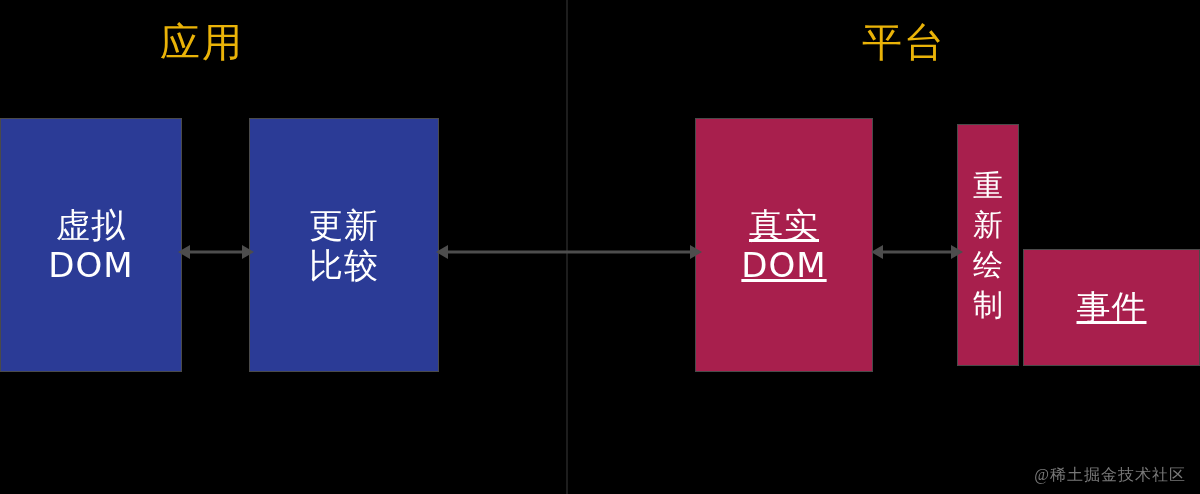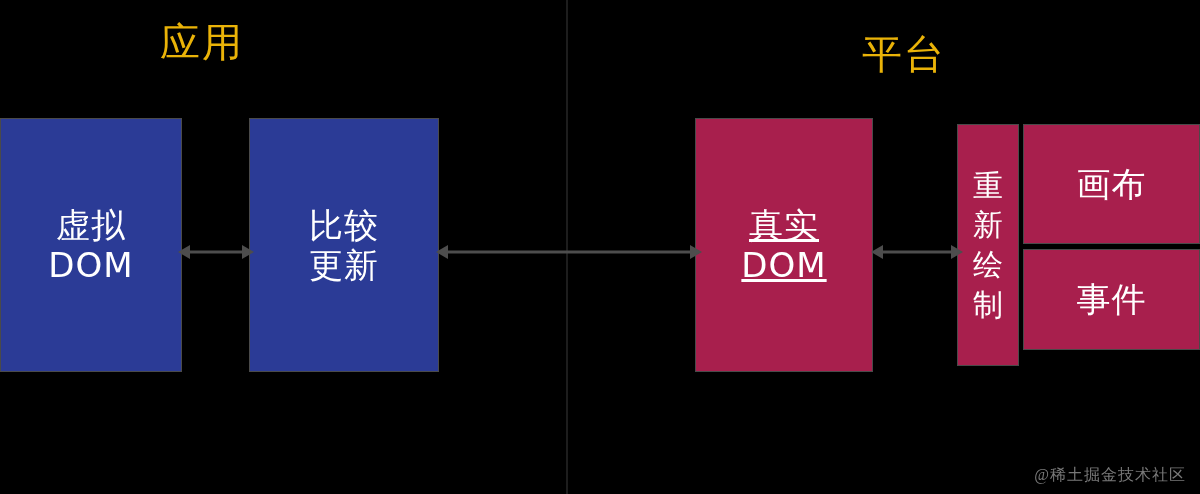--- a/index.html
+++ b/index.html
@@ -21,21 +21,21 @@
     position: absolute;
     color: #eab308;
     font-size: 40px;
     line-height: 1;
     letter-spacing: 2px;
     white-space: nowrap;
     font-family: "DejaVu Sans", "Liberation Sans", sans-serif;
     user-select: none;
   }
   #label-app   { left: 160px; top: 22px; }
-  #label-plat  { left: 862px; top: 22px; margin-top: 12px; }
+  #label-plat  { left: 862px; top: 22px; }
 
   
   #divider {
     position: absolute;
     left: 566px;
     top: 0px;
     width: 2px;
     height: 494px;
     background: #1d1d1d;
   }
@@ -67,21 +67,21 @@
     line-height: 1.32;
     letter-spacing: 0;
   }
 
   
   #node-vdom    { left: 0px;    top: 118px; width: 182px;  height: 254px; }
   #node-diff    { left: 249px;  top: 118px; width: 190px;  height: 254px; }
   #node-rdom    { left: 695px;  top: 118px; width: 178px;  height: 254px; text-decoration: underline; }
   #node-repaint { left: 957px;  top: 124px; width:  62px;  height: 242px; }
   #node-canvas  { left: 1023px; top: 124px; width: 177px;  height: 120px; }
-  #node-events  { left: 1023px; top: 249px; width: 177px;  height: 101px; }
+  #node-events  { left: 1023px; top: 249px; width: 177px;  height: 117px; text-decoration: underline; }
 
   
   .connector {
     position: absolute;
     height: 24px;
     display: block;
   }
   #conn-1 { left: 178px; top: 240px; width: 76px; }
   #conn-2 { left: 436px; top: 240px; width: 266px; }
   #conn-3 { left: 871px; top: 240px; width: 92px; }
@@ -110,39 +110,36 @@
   <div class="section-label" id="label-plat">平台</div>
 
   <div id="divider"></div>
 
   <div class="node blue" id="node-vdom">
     <span class="line">虚拟</span>
     <span class="line">DOM</span>
   </div>
 
   <div class="node blue" id="node-diff">
+    <span class="line">更新</span>
     <span class="line">比较</span>
-    <span class="line">更新</span>
   </div>
 
   <div class="node red" id="node-rdom">
     <span class="line">真实</span>
     <span class="line">DOM</span>
   </div>
 
   <div class="node red vertical" id="node-repaint">
     <span class="line">重</span>
     <span class="line">新</span>
     <span class="line">绘</span>
     <span class="line">制</span>
   </div>
 
-  <div class="node red" id="node-canvas">
-    <span class="line">画布</span>
-  </div>
 
   <div class="node red" id="node-events">
     <span class="line">事件</span>
   </div>
 
   <svg class="connector" id="conn-1" viewBox="0 0 76 24" preserveAspectRatio="none">
     <line x1="10" y1="12" x2="66" y2="12" stroke="#4d4d4d" stroke-width="3"></line>
     <polygon points="0,12 12,5 12,19" fill="#4d4d4d"></polygon>
     <polygon points="76,12 64,5 64,19" fill="#4d4d4d"></polygon>
   </svg>

